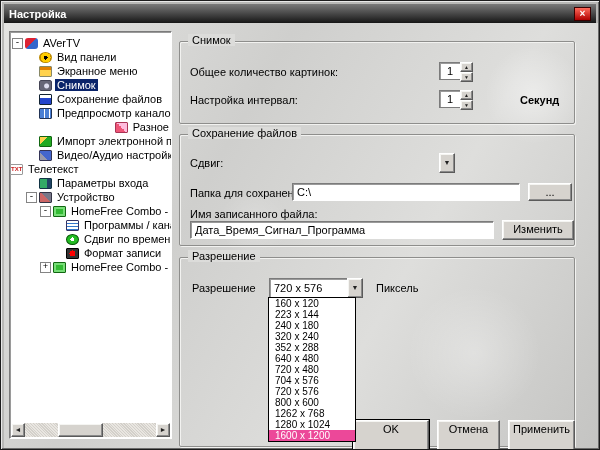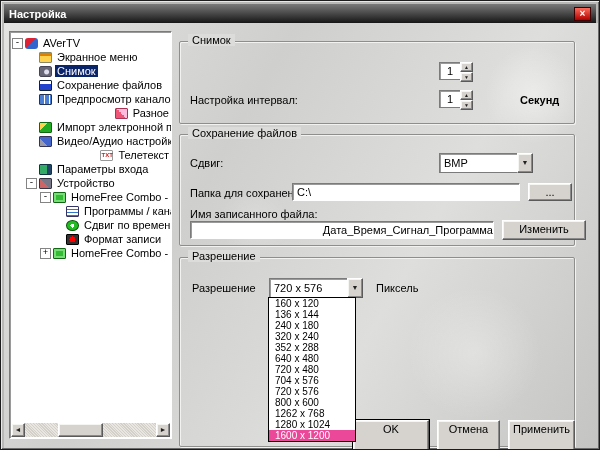--- a/index.html
+++ b/index.html
@@ -103,20 +103,24 @@
   <div class="client">
 
     <div class="tree-panel sunken">
       <div class="tree-inner">
         <div class="trow" style="padding-left:2px;">
           <span class="expbox">-</span>
           <span class="ticon i-avertv"></span>
           <span class="tlabel">AVerTV</span>
         </div>
         <div class="trow" style="padding-left:29px;">
+          <span class="ticon i-panel"></span>
+          <span class="tlabel">Вид панели</span>
+        </div>
+        <div class="trow" style="padding-left:29px;">
           <span class="ticon i-osd"></span>
           <span class="tlabel">Экранное меню</span>
         </div>
         <div class="trow" style="padding-left:29px;">
           <span class="ticon i-snap"></span>
           <span class="tlabel sel">Снимок</span>
         </div>
         <div class="trow" style="padding-left:29px;">
           <span class="ticon i-save"></span>
           <span class="tlabel">Сохранение файлов</span>
@@ -130,21 +134,21 @@
           <span class="tlabel">Разное</span>
         </div>
         <div class="trow" style="padding-left:29px;">
           <span class="ticon i-epg"></span>
           <span class="tlabel">Импорт электронной прог</span>
         </div>
         <div class="trow" style="padding-left:29px;">
           <span class="ticon i-av"></span>
           <span class="tlabel">Видео/Аудио настройки</span>
         </div>
-        <div class="trow" style="justify-content:flex-end;">
+        <div class="trow" style="">
           <span class="ticon i-txt">TXT</span>
           <span class="tlabel">Телетекст</span>
         </div>
         <div class="trow" style="padding-left:29px;">
           <span class="ticon i-input"></span>
           <span class="tlabel">Параметры входа</span>
         </div>
         <div class="trow" style="padding-left:16px;">
           <span class="expbox">-</span>
           <span class="ticon i-device"></span>
@@ -177,20 +181,21 @@
         <div class="scroll-arrow left raised"></div>
         <div class="scroll-track">
           <div class="scroll-thumb raised"></div>
         </div>
         <div class="scroll-arrow right raised"></div>
       </div>
     </div>
 
     <div class="group" style="left:175px; top:18px; width:396px; height:83px;">
       <span class="group-label">Снимок</span>
+      <span class="field-label" style="left:10px; top:24px;">Общее количество картинок:</span>
       <div class="spinbox" style="left:259px; top:20px;">
         <span class="spin-value">1</span>
         <span class="spin-btns">
           <span class="spin-up raised"></span>
           <span class="spin-down raised"></span>
         </span>
       </div>
       <span class="field-label" style="left:10px; top:52px;">Настройка интервал:</span>
       <div class="spinbox" style="left:259px; top:48px;">
         <span class="spin-value">1</span>
@@ -199,44 +204,43 @@
           <span class="spin-down raised"></span>
         </span>
       </div>
       <span class="field-label" style="left:340px; top:52px; font-weight:bold;">Секунд</span>
     </div>
 
     <div class="group" style="left:175px; top:111px; width:396px; height:112px;">
       <span class="group-label">Сохранение файлов</span>
       <span class="field-label" style="left:10px; top:22px;">Сдвиг:</span>
       <div class="combo" style="left:259px; top:18px; width:94px;">
-        <span class="combo-value">BMP</span>
         <span class="combo-arrow raised"></span>
       </div>
       <span class="field-label" style="left:10px; top:52px;">Папка для сохранения:</span>
       <div class="textfield sunken" style="left:112px; top:48px; width:228px;">C:\</div>
       <div class="btn raised" style="left:348px; top:48px; width:44px; height:18px;">...</div>
       <span class="field-label" style="left:10px; top:73px;">Имя записанного файла:</span>
-      <div class="textfield sunken" style="left:10px; top:86px; width:304px;text-align:right;">Дата_Время_Сигнал_Программа</div>
-      <div class="btn raised" style="left:322px; top:85px; width:84px; height:20px;">Изменить</div>
+      <div class="textfield sunken" style="left:10px; top:86px; width:304px;">Дата_Время_Сигнал_Программа</div>
+      <div class="btn raised" style="left:322px; top:85px; width:72px; height:20px;">Изменить</div>
     </div>
 
     <div class="group" style="left:175px; top:234px; width:396px; height:190px;">
       <span class="group-label">Разрешение</span>
       <span class="field-label" style="left:12px; top:24px;">Разрешение</span>
       <div class="combo" style="left:89px; top:20px; width:94px;">
         <span class="combo-value">720 x 576</span>
         <span class="combo-arrow raised"></span>
       </div>
       <span class="field-label" style="left:196px; top:24px;text-align:right;">Пиксель</span>
     </div>
 
     <div class="list">
       <div class="litem">160 x 120</div>
-      <div class="litem">136 x 144</div>
+      <div class="litem">223 x 144</div>
       <div class="litem">240 x 180</div>
       <div class="litem">320 x 240</div>
       <div class="litem">352 x 288</div>
       <div class="litem">640 x 480</div>
       <div class="litem">720 x 480</div>
       <div class="litem">704 x 576</div>
       <div class="litem">720 x 576</div>
       <div class="litem">800 x 600</div>
       <div class="litem">1262 x 768</div>
       <div class="litem">1280 x 1024</div>

